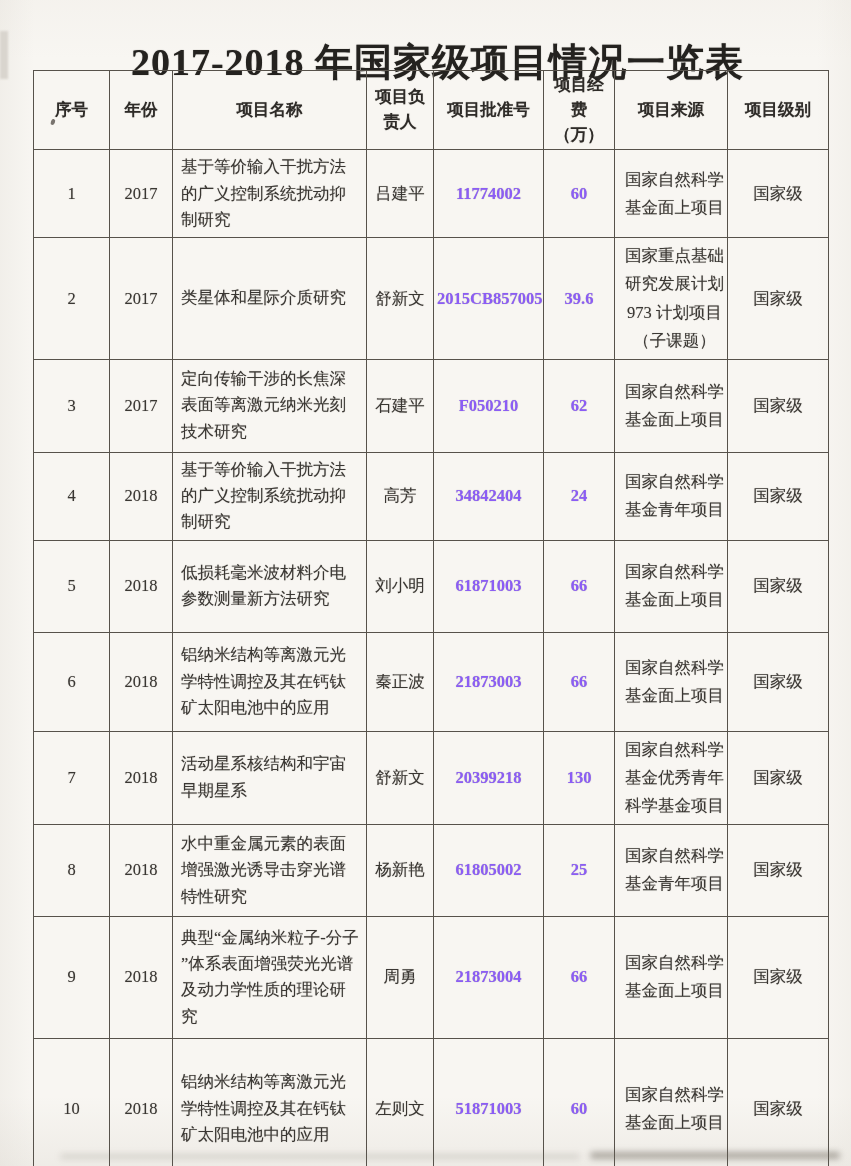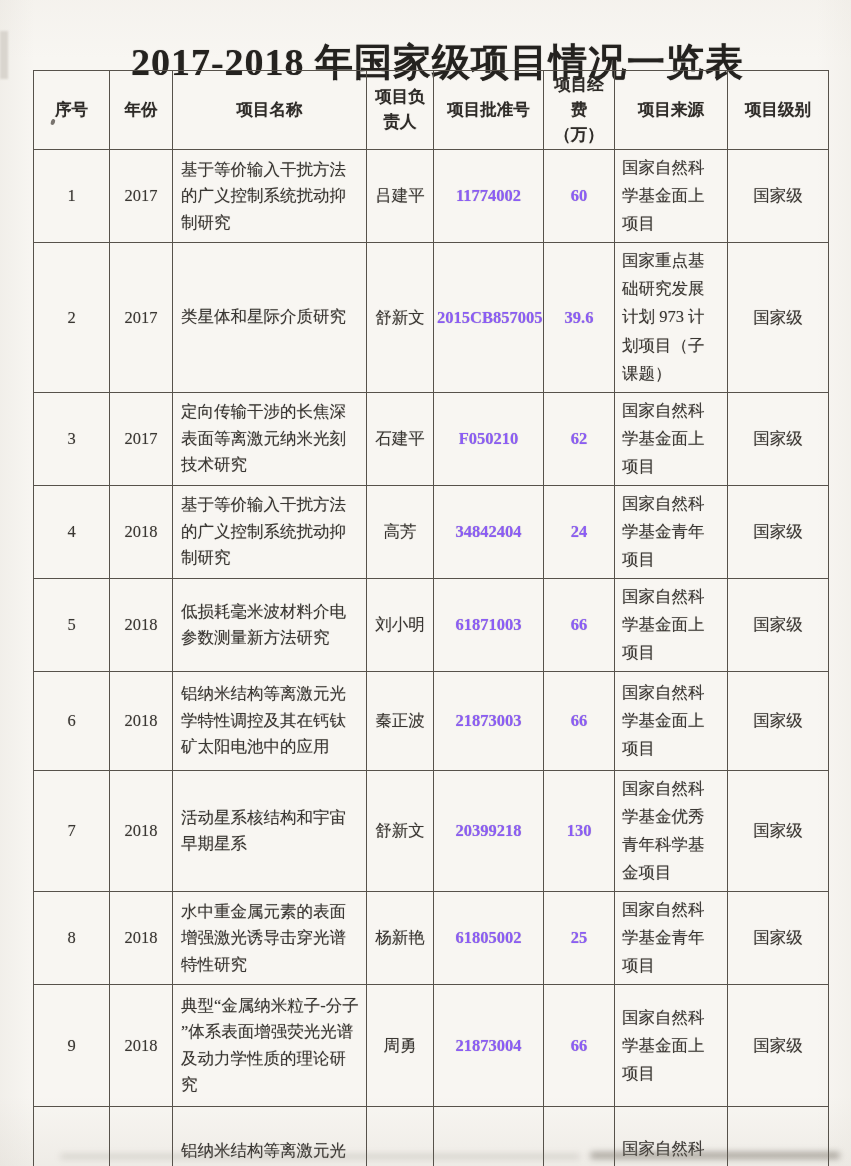--- a/index.html
+++ b/index.html
@@ -42,21 +42,21 @@
   .projects th{
     font-weight:bold;text-align:center;line-height:1.5;
     color:#2e2b28;
   }
   td.c{text-align:center;}
   td.name{
     text-align:left;padding:4px 6px 4px 8px;
     line-height:1.6;word-break:break-all;line-break:anywhere;
   }
   td.source{
-    text-align:left;padding:4px 22px 4px 7px;
+    text-align:center;padding:4px 0 4px 7px;
     line-height:1.7;word-break:break-all;line-break:anywhere;
   }
   td.grant,td.funding{font-weight:bold;color:#8b5cf6;}
   
   tr.hd{height:75px;}
   tr.r0{height:81px;}  tr.r1{height:111px;} tr.r2{height:93px;}
   tr.r3{height:85px;}  tr.r4{height:92px;}  tr.r5{height:99px;}
   tr.r6{height:92px;}  tr.r7{height:92px;}  tr.r8{height:122px;}
   tr.r9{height:141px;}
   

